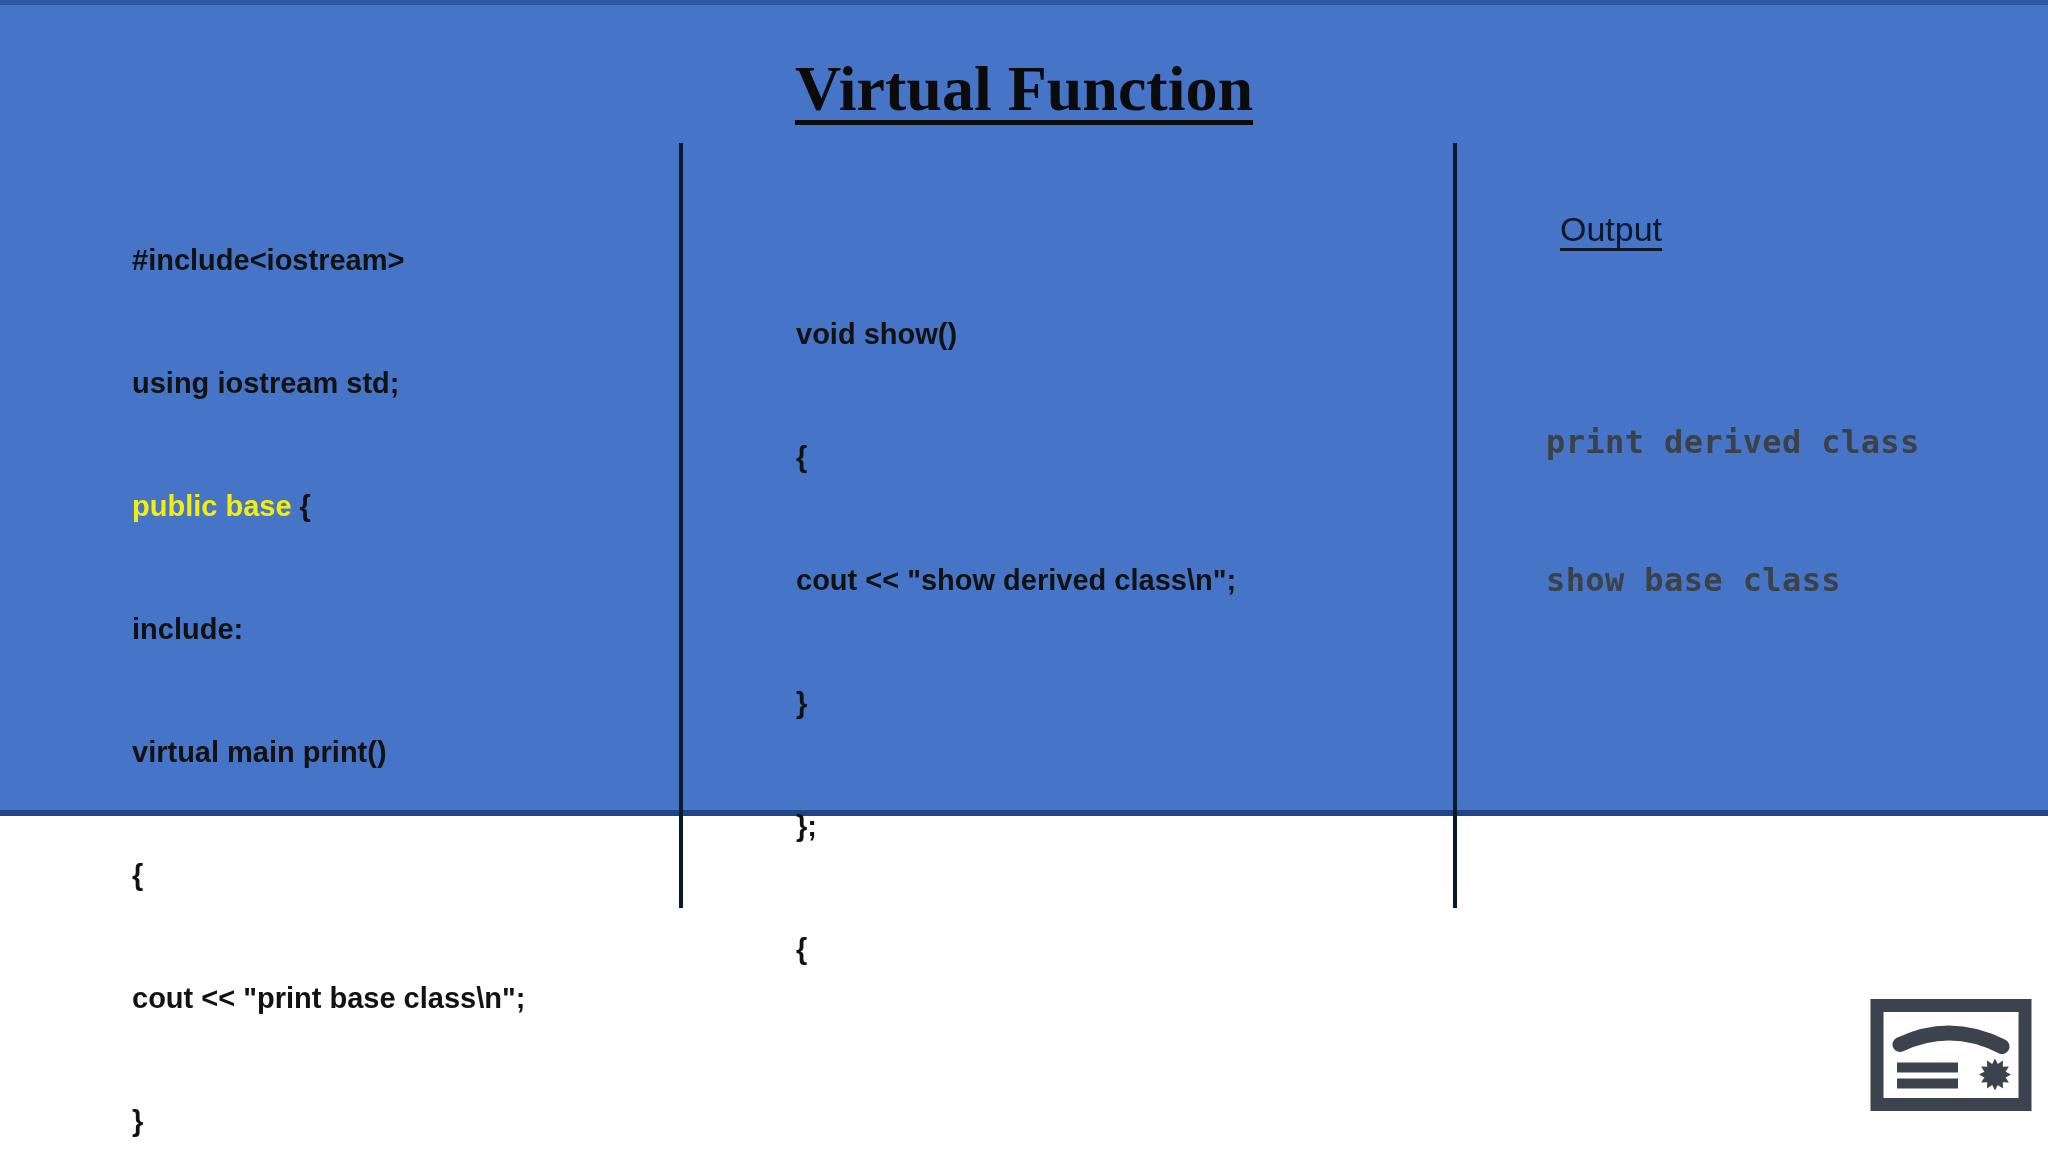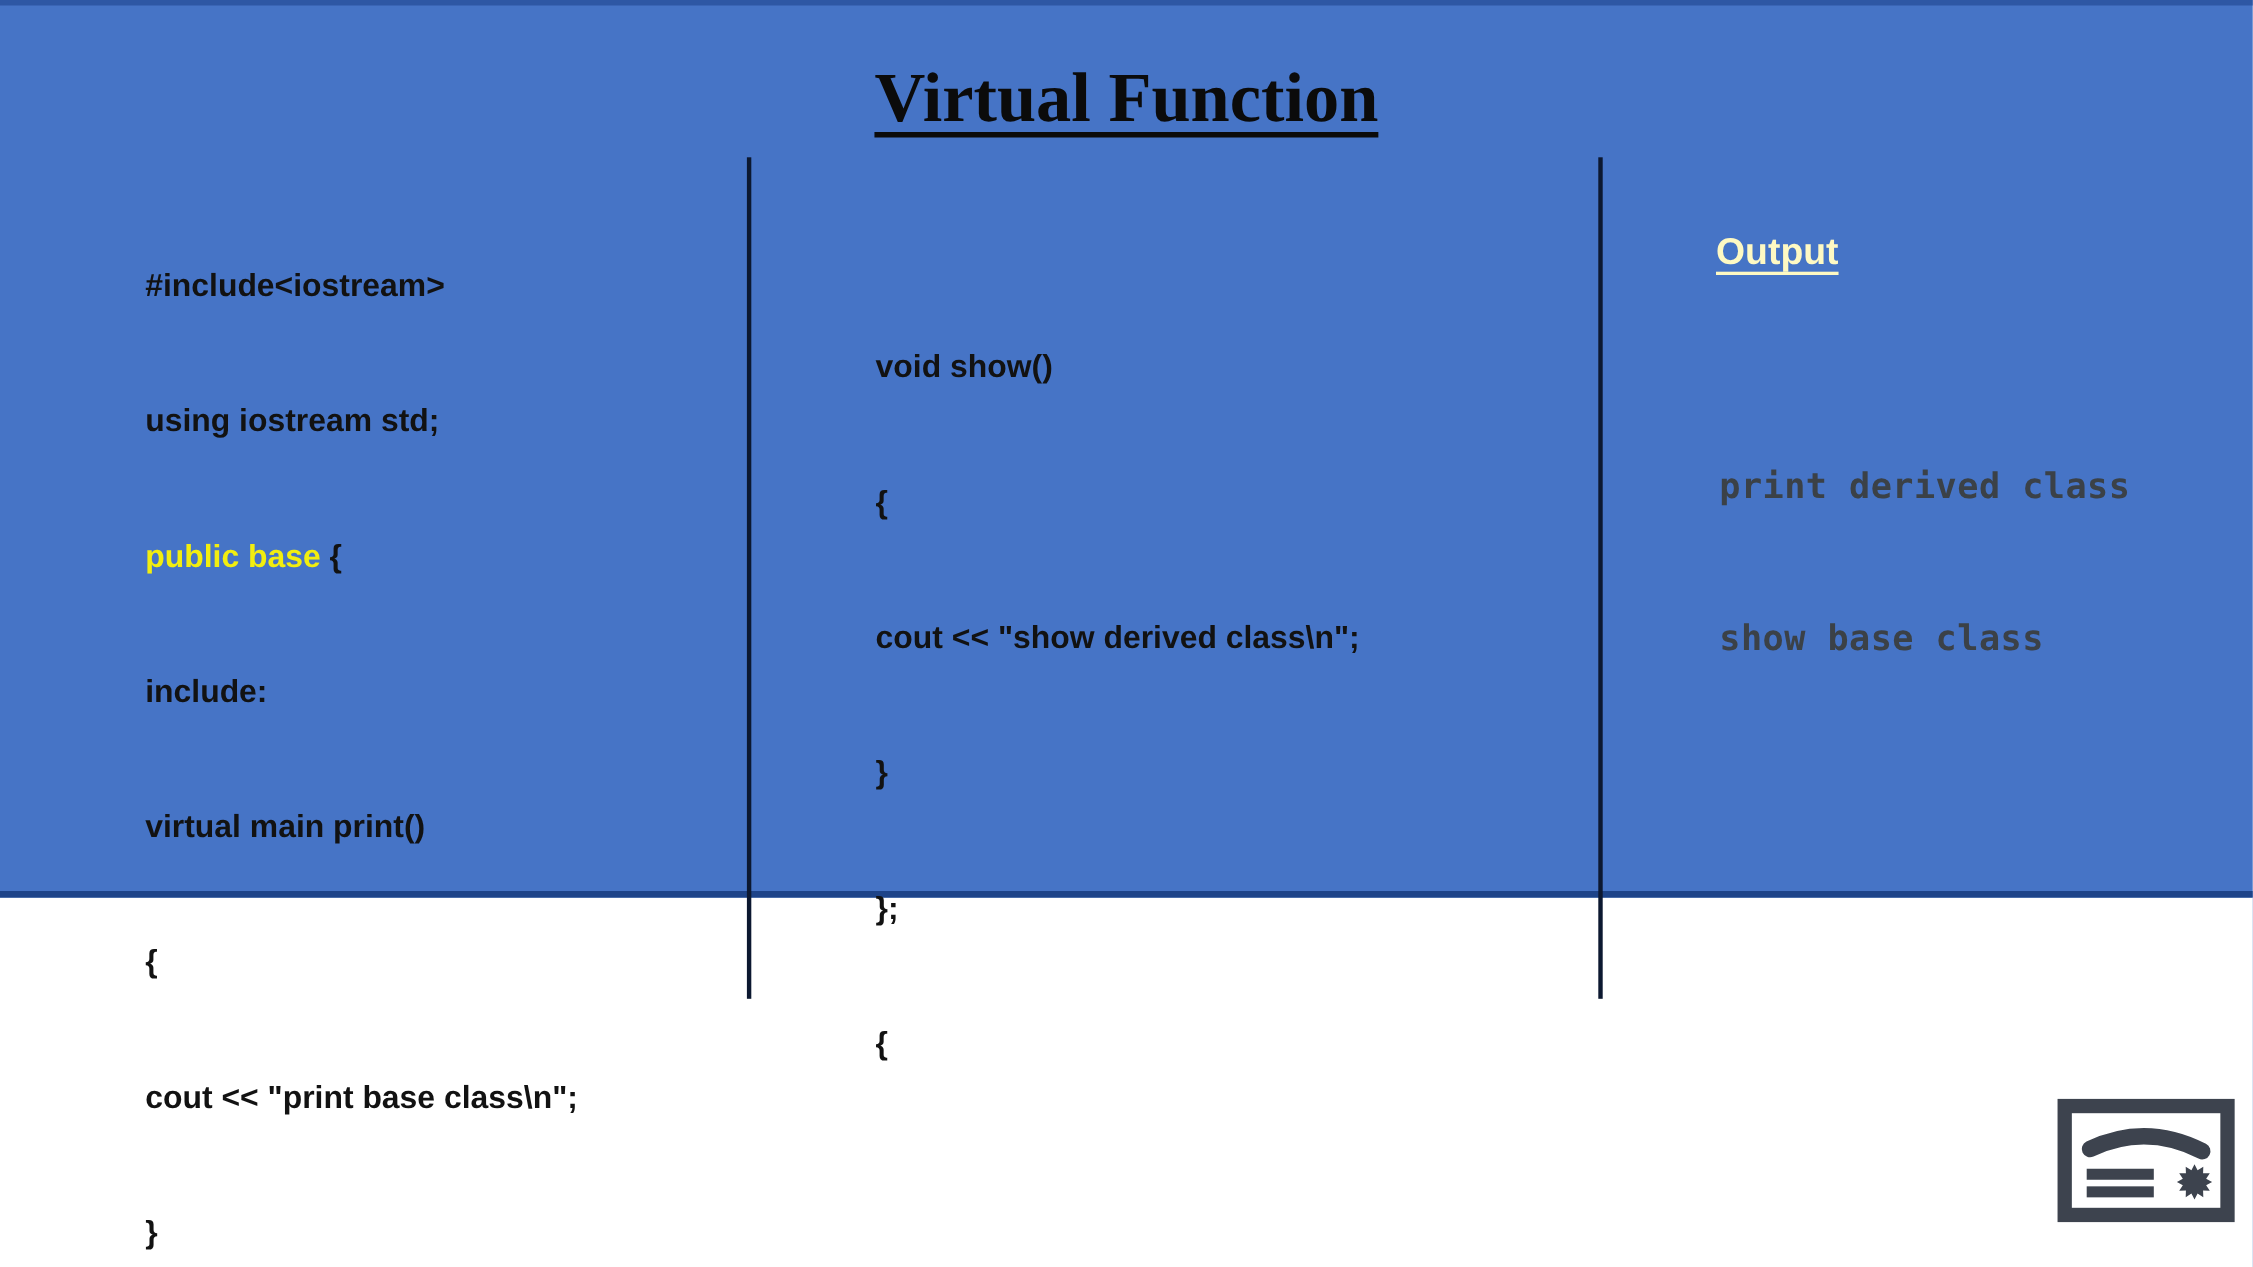--- a/index.html
+++ b/index.html
@@ -60,38 +60,37 @@
     width: 4px;
     top: 143px;
     height: 765px;
     background: #0c1830;
   }
   .divider-1 { left: 679px; }
   .divider-2 { left: 1453px; }
   .output-heading {
     position: absolute;
     left: 1560px; top: 210px;
-    font-weight: 700;
+    font-weight: 400;
     font-size: 34px;
-    color: #fef9c3;
+    color: #0f172a;
     text-decoration: underline;
     text-decoration-thickness: 3px;
     text-underline-offset: 7px;
   }
   .output-text {
     position: absolute;
     left: 1546px; top: 327px;
     font-family: "DejaVu Sans Mono", monospace;
     font-weight: 700;
     font-size: 32px;
     line-height: 46px;
     letter-spacing: 0.4px;
     color: #3b4147;
     white-space: pre;
-    margin-left: 17px;
   }
   .logo {
     position: absolute;
     left: 1870px; top: 998px;
     width: 162px; height: 114px;
   }
   .logo svg { width: 100%; height: 100%; display: block; }
 </style>
 </head>
 <body>

